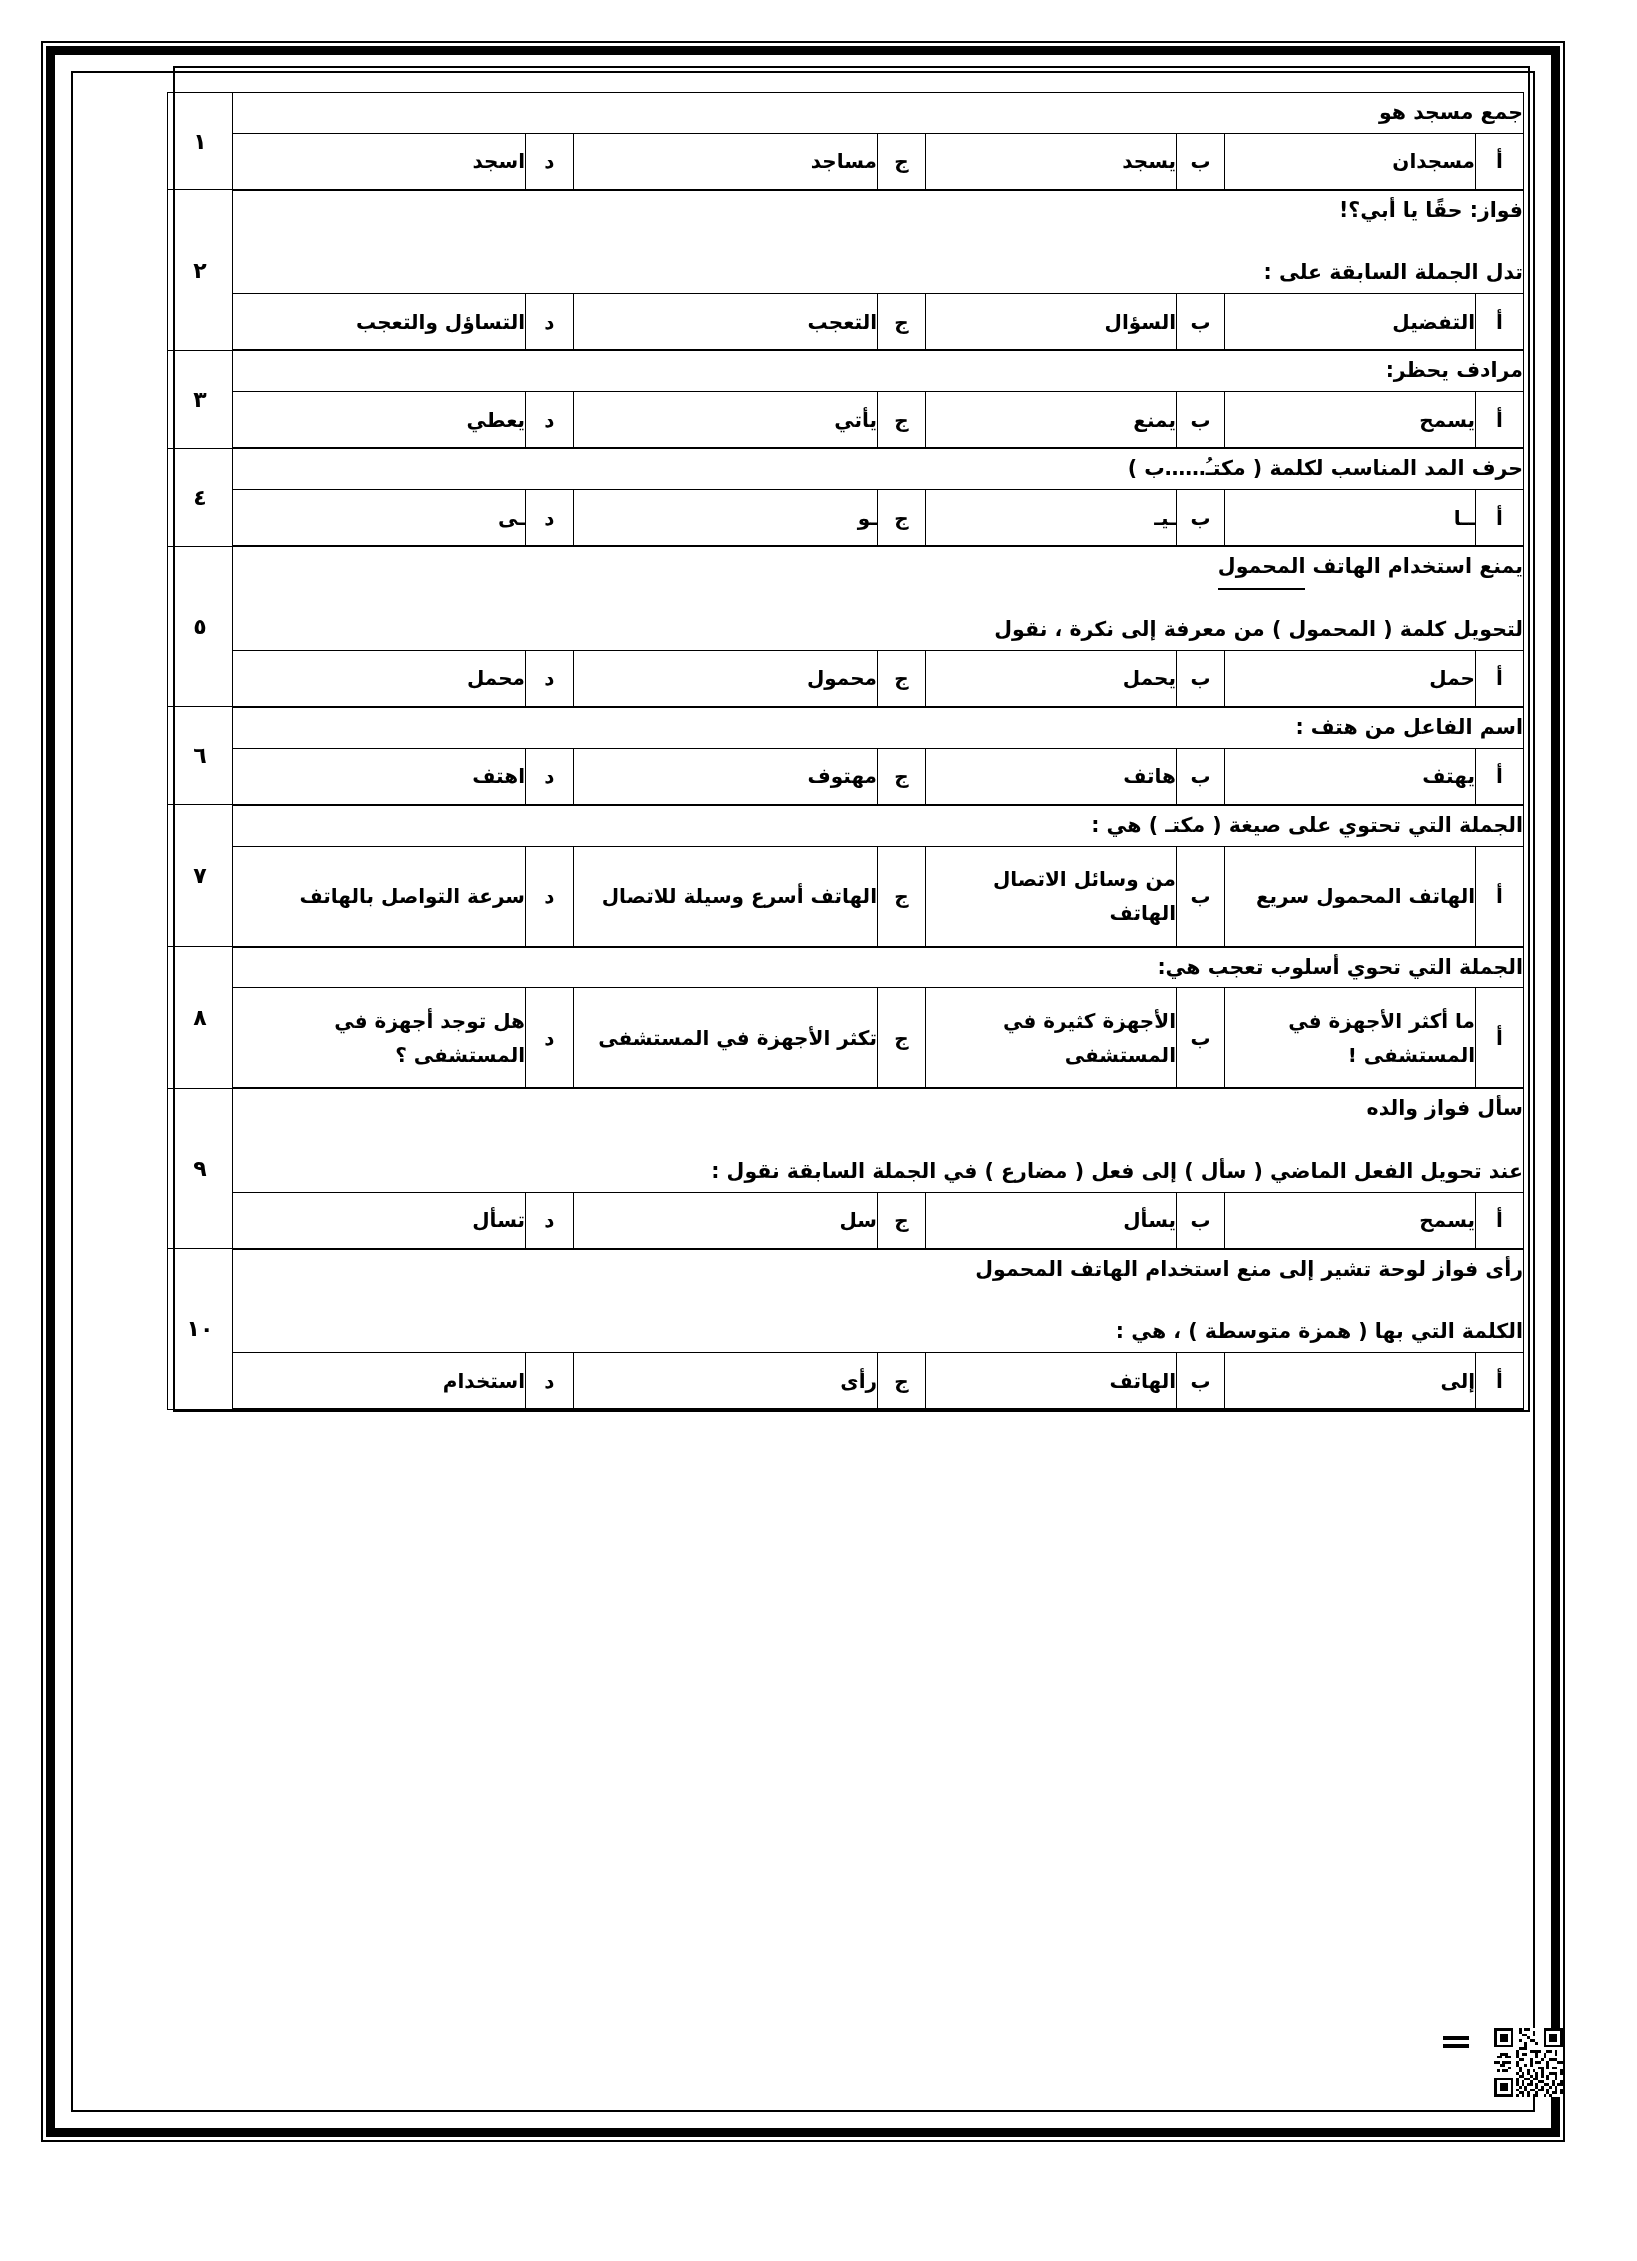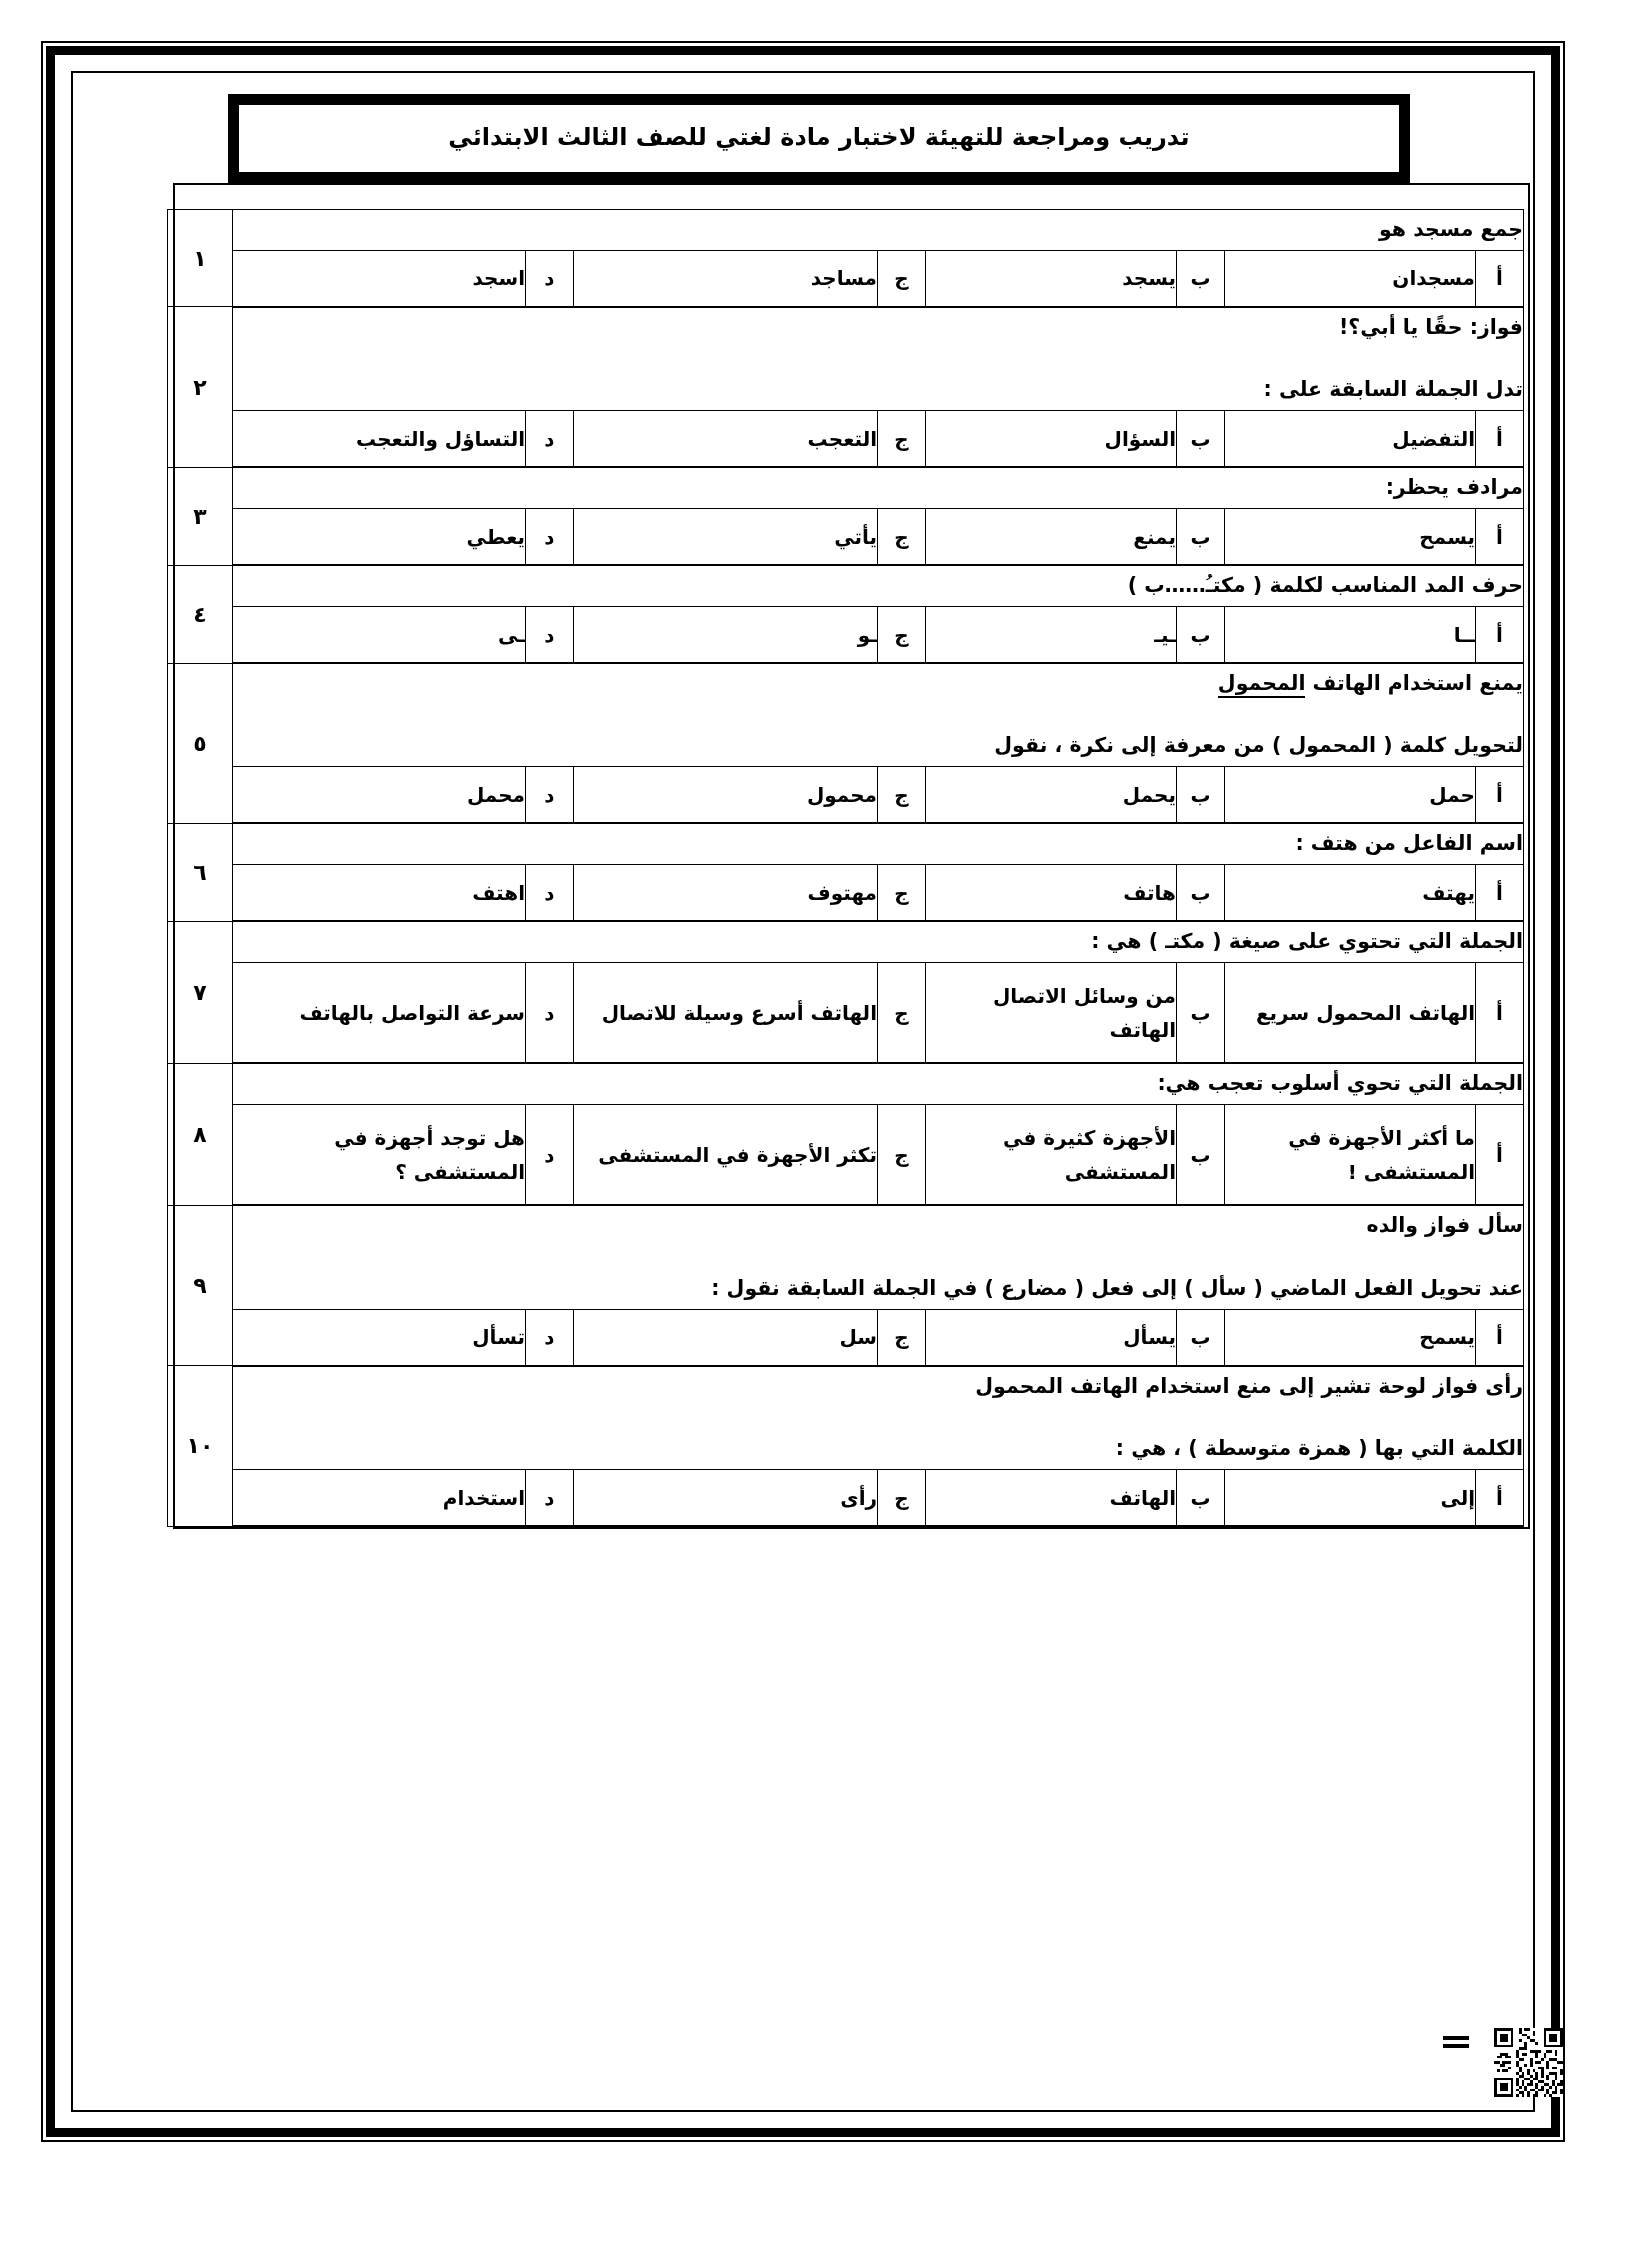--- a/index.html
+++ b/index.html
@@ -156,21 +156,21 @@
   tr.opts-row td {
     border-bottom: 2.6px solid #000;
     height: 55px;
   }
   tr.opts-row.tall td {
     height: 99px;
     vertical-align: middle;
   }
   .stem-line { display: block; }
   .stem-line.spaced { margin-top: 22.4px; }
-  .u { border-bottom: 2.6px solid #000; padding-bottom: 1px; text-align: center; }
+  .u { border-bottom: 2.6px solid #000; padding-bottom: 10px; text-align: center; }
 
   
   .qr-block {
     position: absolute;
     right: 5.3px;
     bottom: 3.3px;
     width: 125px;
     height: 99px;
   }
   .qr-bars {
@@ -197,27 +197,20 @@
 <body>
 
 <div class="page-frame">
   <div class="page-frame-mid">
     <div class="page-frame-inner"></div>
   </div>
 </div>
 
 <div class="content">
 
-  <div class="title-box-wrap">
-    <div class="title-box-mid">
-      <div class="title-box-inner">
-        <div class="title-text">تدريب ومراجعة للتهيئة لاختبار مادة لغتي للصف الثالث الابتدائي</div>
-      </div>
-    </div>
-  </div>
 
 
   <div class="table-wrap">
     <table class="quiz">
       <colgroup>
         <col style="width:48px">
         <col style="width:251px">
         <col style="width:48px">
         <col style="width:251px">
         <col style="width:48px">

